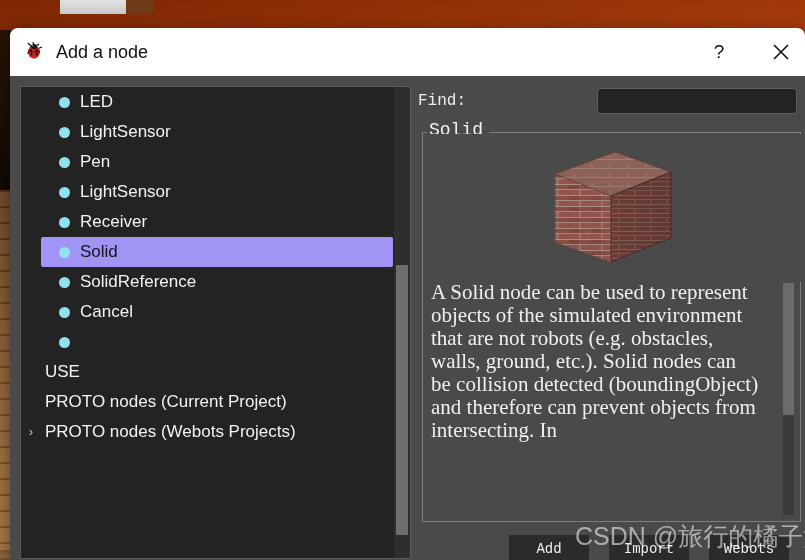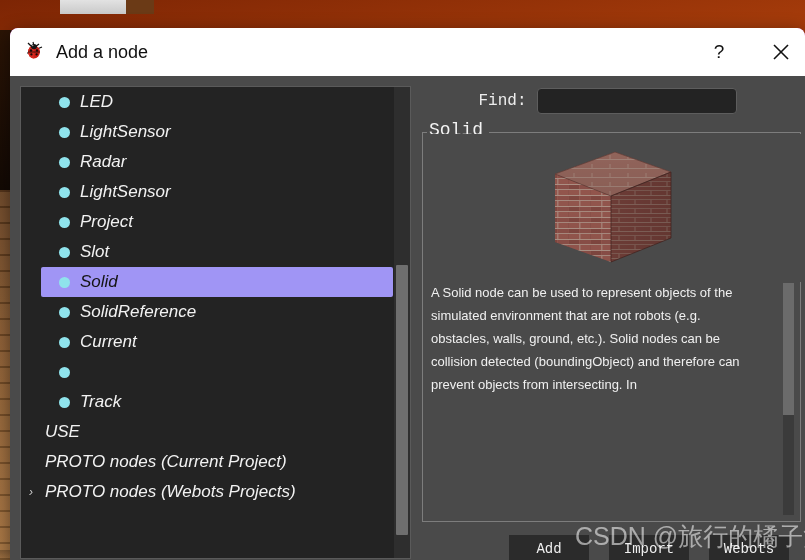--- a/index.html
+++ b/index.html
@@ -131,21 +131,20 @@
   }
 
   
   .tree {
     position: absolute;
     left: 10px; top: 10px;
     width: 389px; height: 471px;
     background: #232323;
     border: 1px solid #5a5a5a;
     overflow: hidden;
-    font-style: italic;
   }
   .tree-scroll {
     position: absolute;
     left: 0; top: 0;
     width: 372px; height: 471px;
     overflow: hidden;
   }
   .tree-row {
     display: flex;
     align-items: center;
@@ -204,21 +203,21 @@
     position: absolute;
     left: 408px; top: 0;
     width: 387px; height: 492px;
   }
   .find-row {
     position: absolute;
     left: 0; top: 12px;
     width: 387px;
     display: flex;
     align-items: center;
-    justify-content: center;
+    justify-content: space-between;
     gap: 10px;
     padding-right: 8px;
     box-sizing: border-box;
   }
   .find-label {
     font-family: "Liberation Mono", monospace;
     font-size: 16px;
     color: #ededed;
   }
   .find-input {
@@ -264,22 +263,22 @@
   .desc-area {
     position: absolute;
     left: 8px; top: 148px;
     width: 363px; height: 236px;
     overflow: hidden;
   }
   .desc-text {
     position: absolute;
     left: 0; top: 0;
     width: 330px;
-    font-family: Liberation Sans, sans-serif;
-    font-size: 13px;
+    font-family: Liberation Serif, serif;
+    font-size: 21px;
     line-height: 23px;
     color: #f0f0f0;
     white-space: pre-wrap;
     word-wrap: break-word;
   }
   .desc-sb-track {
     position: absolute;
     right: 0; top: 2px;
     width: 11px; height: 232px;
     background: #3b3b3b;
@@ -384,52 +383,44 @@
               <div class="tree-row">
                 <span class="dot"></span>
                 <span>LED</span>
               </div>
               <div class="tree-row">
                 <span class="dot"></span>
                 <span>LightSensor</span>
               </div>
               <div class="tree-row">
                 <span class="dot"></span>
-                <span>Radar</span>
+                <span>Pen</span>
               </div>
               <div class="tree-row">
                 <span class="dot"></span>
                 <span>LightSensor</span>
               </div>
               <div class="tree-row">
                 <span class="dot"></span>
-                <span>Project</span>
-              </div>
-              <div class="tree-row">
-                <span class="dot"></span>
-                <span>Slot</span>
+                <span>Receiver</span>
               </div>
               <div class="tree-row selected">
                 <span class="dot"></span>
                 <span>Solid</span>
               </div>
               <div class="tree-row">
                 <span class="dot"></span>
                 <span>SolidReference</span>
               </div>
               <div class="tree-row">
                 <span class="dot"></span>
-                <span>Current</span>
-              </div>
-              <div class="tree-row">
-                <span class="dot"></span>
-              </div>
-              <div class="tree-row">
-                <span class="dot"></span>
-                <span>Track</span>
+                <span>Cancel</span>
+              </div>
+              <div class="tree-row">
+                <span class="dot"></span>
               </div>
             </div>
           <div id="tree-cats">
               <div class="cat-wrap">
                 <div class="tree-row category">
                   <span>USE</span>
                 </div>
               </div>
               <div class="cat-wrap">
                 <div class="tree-row category">

